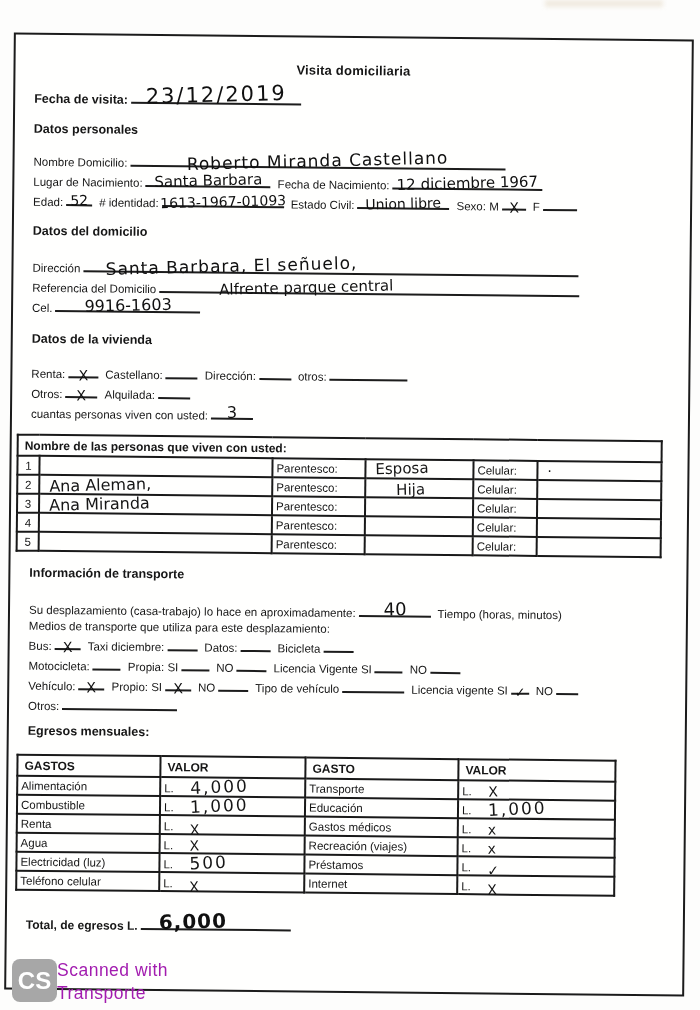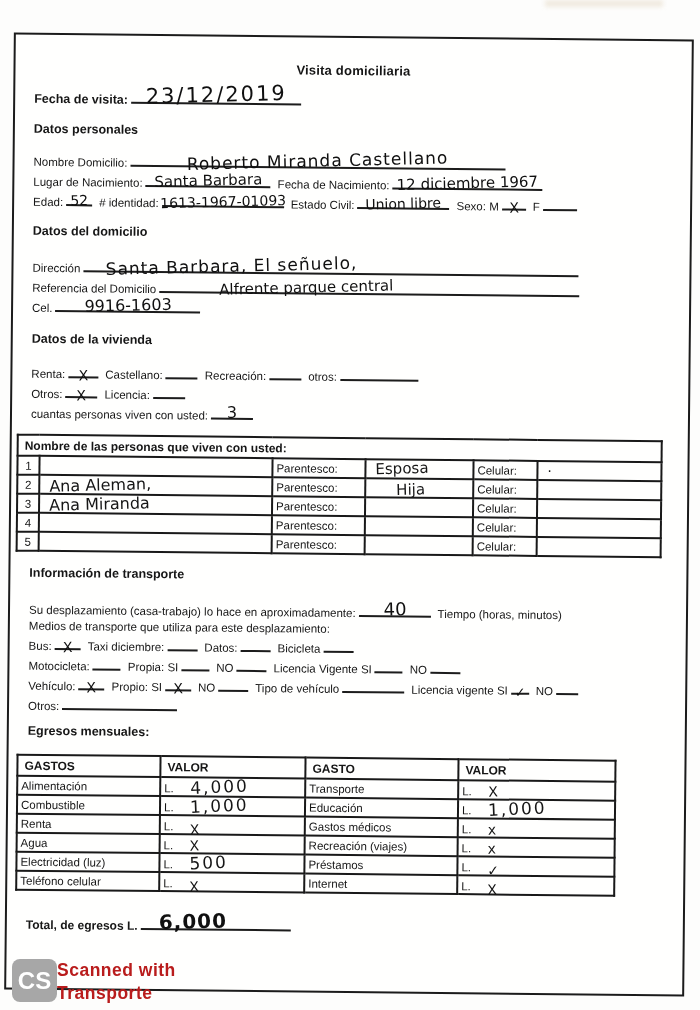--- a/index.html
+++ b/index.html
@@ -54,21 +54,21 @@
   .vbig{font-size:17px;letter-spacing:2px;top:0;}
   .vlow{top:4px;}
   
   .mt14{margin-top:14px;} .mt16{margin-top:16px;} .mt18{margin-top:18px;} .mt12{margin-top:12px;}
   .mt20{margin-top:20px;} .mt22{margin-top:22px;}
   
   .wm{position:absolute;left:12px;top:956px;display:flex;align-items:center;z-index:5;}
   .wm-logo{width:45px;height:43px;background:#a7a7a7;border-radius:8px;color:#ffffff;
            font-weight:bold;font-size:24px;display:flex;align-items:center;justify-content:center;
            font-family:"Liberation Sans",sans-serif;}
-  .wm-text{color:#b91c1c;font-size:17.5px;line-height:23px;letter-spacing:.5px;padding-top:3px;font-weight:bold;}
+  .wm-text{color:#a21caf;font-size:17.5px;line-height:23px;letter-spacing:.5px;padding-top:3px;}
 </style>
 </head>
 <body>
 
 <div class="smudge"></div>
 
 <div class="page">
 
   <div class="title">Visita domiciliaria</div>
 
@@ -100,25 +100,25 @@
     <span class="lbl">Referencia del Domicilio</span><span class="blank w420"><span class="hw h15" style="left:35%;">Alfrente parque central</span></span>
   </div>
 
   <div class="line">
     <span class="lbl">Cel.</span><span class="blank w145"><span class="hw h16">9916-1603</span></span>
   </div>
 
   <div class="heading mt18">Datos de la vivienda</div>
 
   <div class="line mt18">
-    <span class="lbl">Renta:</span><span class="blank w30"><span class="hw h14 low">X</span></span><span class="lbl">Castellano:</span><span class="blank w32"><span class="hw h14"></span></span><span class="lbl">Recreación:</span><span class="blank w32"><span class="hw h14"></span></span><span class="lbl">otros:</span><span class="blank w78"><span class="hw h14"></span></span>
-  </div>
-
-  <div class="line">
-    <span class="lbl">Otros:</span><span class="blank w32"><span class="hw h14 low">X</span></span><span class="lbl">Licencia:</span><span class="blank w32"><span class="hw h14"></span></span>
+    <span class="lbl">Renta:</span><span class="blank w30"><span class="hw h14 low">X</span></span><span class="lbl">Castellano:</span><span class="blank w32"><span class="hw h14"></span></span><span class="lbl">Dirección:</span><span class="blank w32"><span class="hw h14"></span></span><span class="lbl">otros:</span><span class="blank w78"><span class="hw h14"></span></span>
+  </div>
+
+  <div class="line">
+    <span class="lbl">Otros:</span><span class="blank w32"><span class="hw h14 low">X</span></span><span class="lbl">Alquilada:</span><span class="blank w32"><span class="hw h14"></span></span>
   </div>
 
   <div class="line">
     <span class="lbl">cuantas personas viven con usted:</span><span class="blank w42"><span class="hw h16">3</span></span>
   </div>
 
   <table class="personas">
     <colgroup>
         <col style="width:22px">
         <col style="width:233px">

